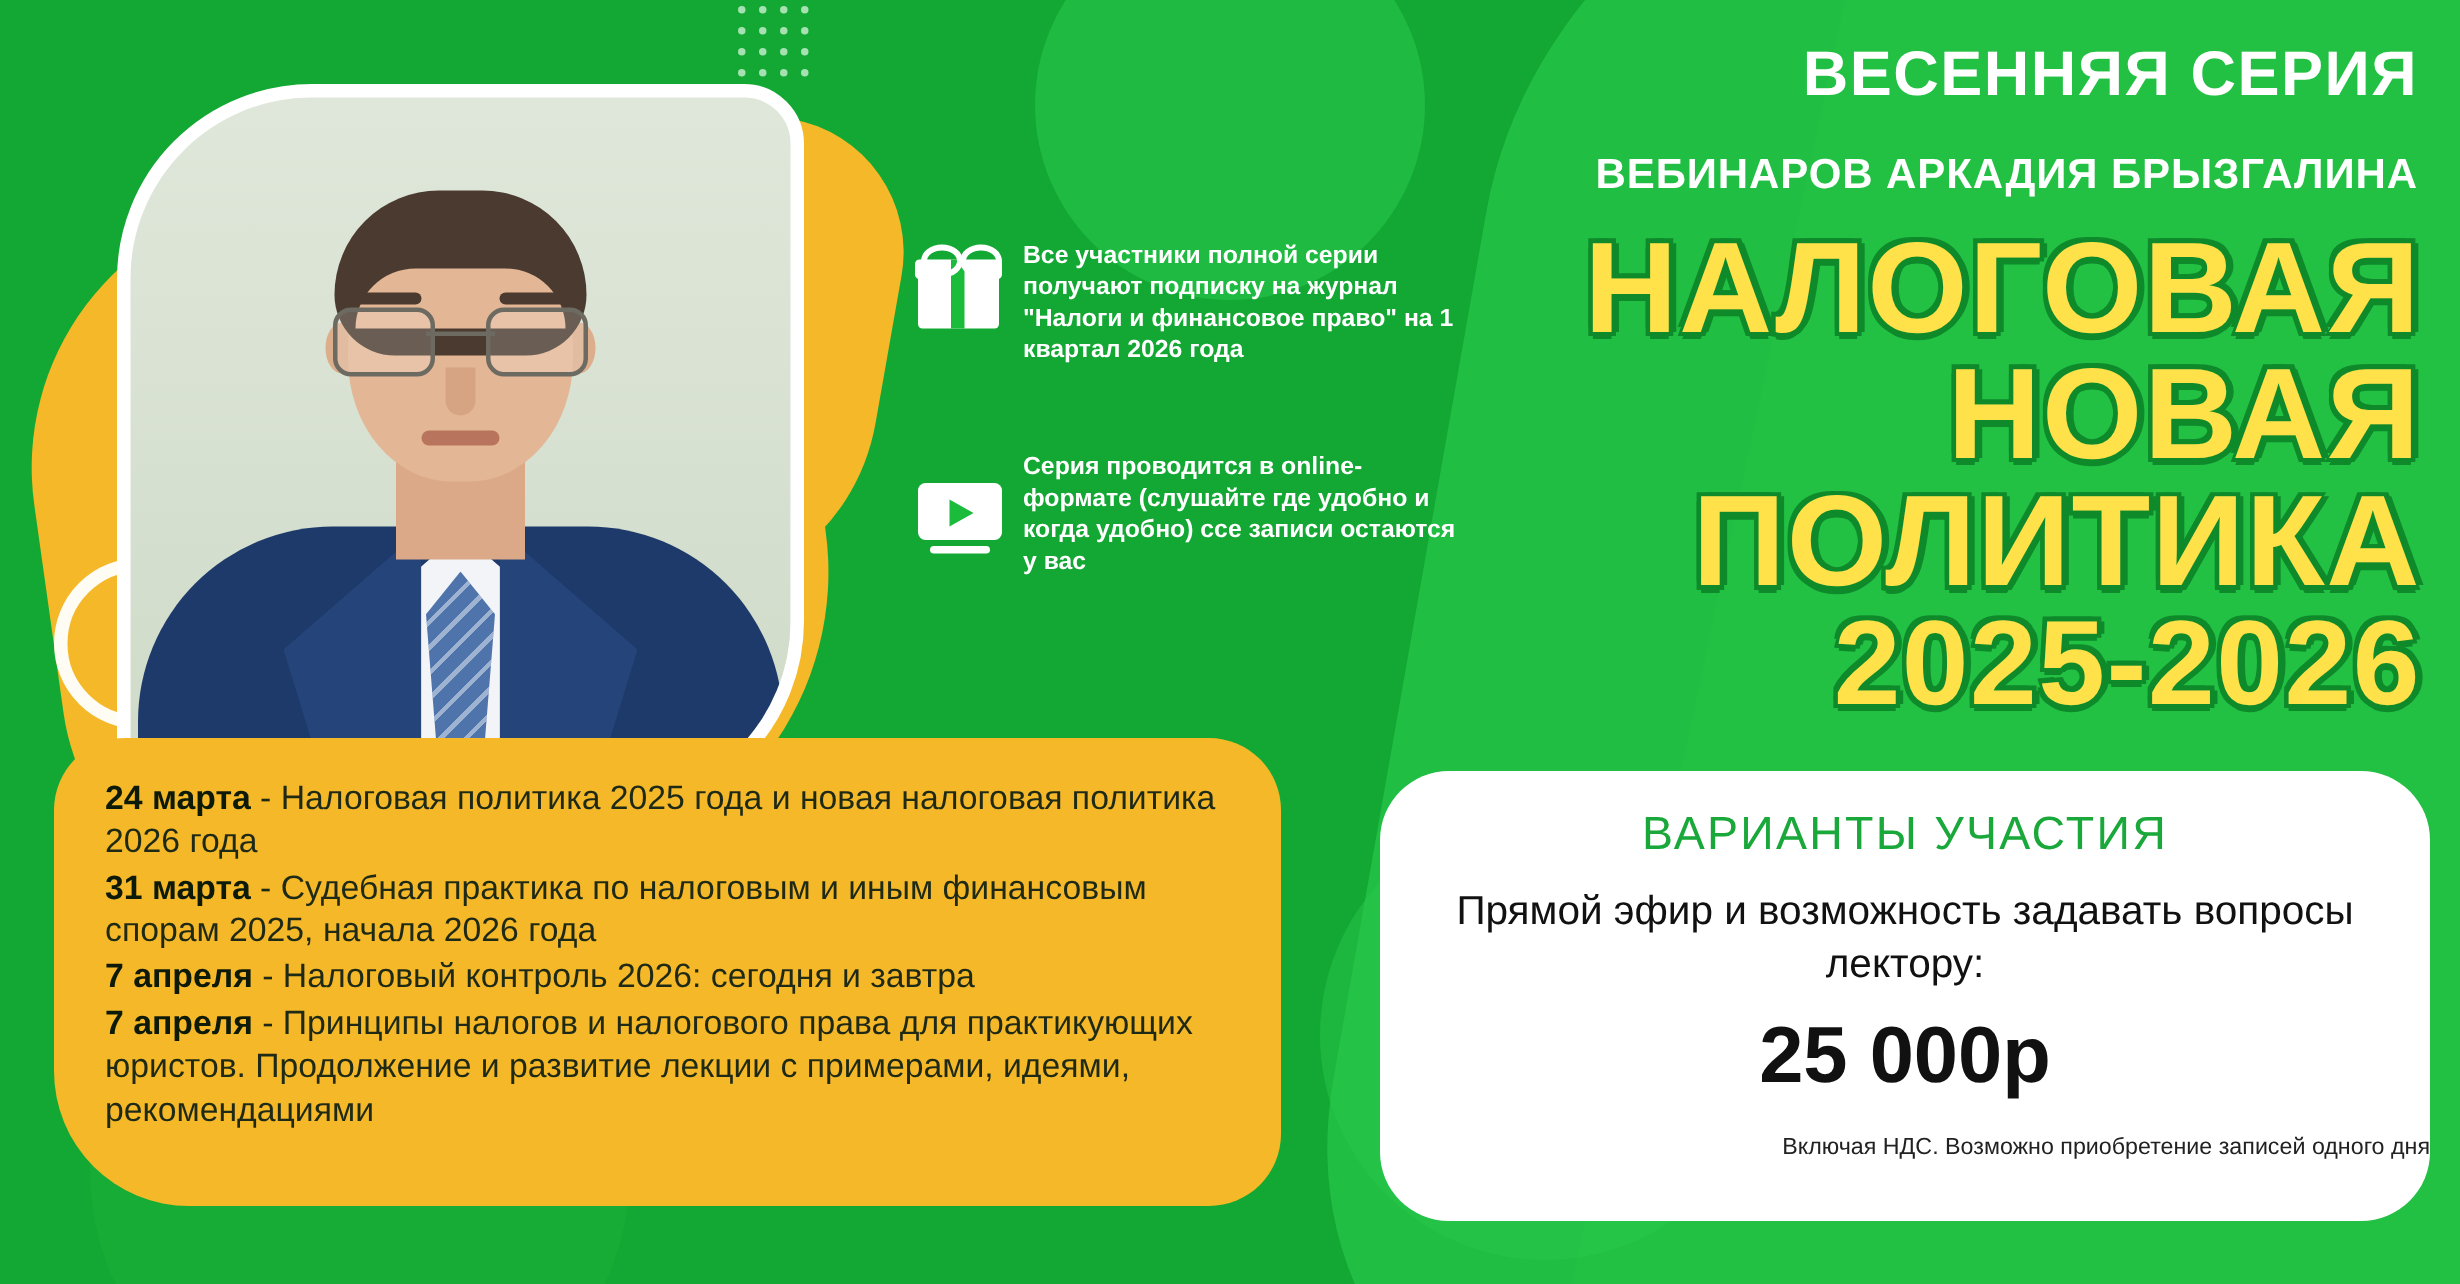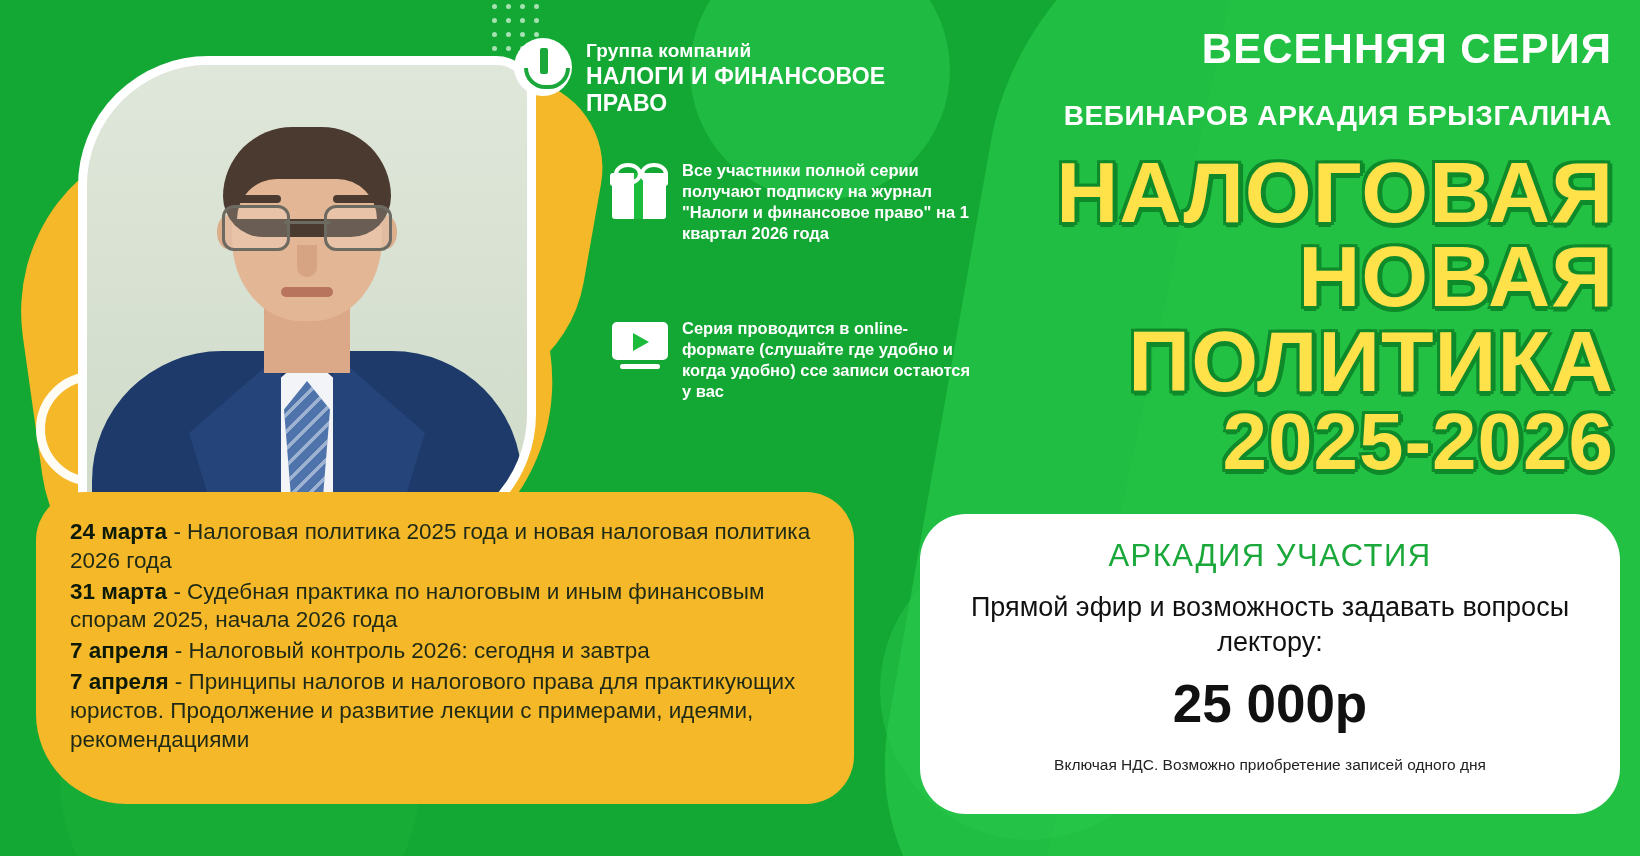--- a/index.html
+++ b/index.html
@@ -90,21 +90,21 @@
   .logo{position:absolute;left:514px;top:38px;width:400px;height:64px;}
   .logo-mark{position:absolute;left:0;top:0;width:58px;height:58px;border-radius:50%;background:#ffffff;}
   .logo-mark .bar{position:absolute;left:26px;top:10px;width:8px;height:26px;background:#1aa83a;border-radius:2px;}
   .logo-mark .dish{position:absolute;left:10px;top:30px;width:38px;height:17px;border:4px solid #1aa83a;border-top:none;border-radius:0 0 22px 22px;}
   .logo-t1{position:absolute;left:72px;top:2px;color:#ffffff;font-size:19px;font-weight:bold;letter-spacing:.2px;}
   .logo-t2{position:absolute;left:72px;top:25px;color:#ffffff;font-size:23px;font-weight:bold;letter-spacing:.2px;}
 
   
   .feat{position:absolute;color:#ffffff;font-size:16.5px;font-weight:bold;line-height:1.27;}
   .feat1{left:682px;top:160px;width:300px;}
-  .feat2{left:682px;top:318px;width:290px;}
+  .feat2{left:682px;top:301px;width:290px;}
 
   .gift-icon{position:absolute;left:610px;top:165px;width:58px;height:54px;}
   .gift-icon .box{position:absolute;left:2px;top:18px;width:54px;height:36px;background:#ffffff;border-radius:3px;}
   .gift-icon .lid{position:absolute;left:0;top:8px;width:58px;height:13px;background:#ffffff;border-radius:3px;}
   .gift-icon .rib{position:absolute;left:24px;top:8px;width:9px;height:46px;background:#1bbb3c;}
   .gift-icon .bowl,.gift-icon .bowr{position:absolute;top:-2px;width:20px;height:14px;border:4px solid #ffffff;border-radius:50%;}
   .gift-icon .bowl{left:4px;}
   .gift-icon .bowr{left:30px;}
 
   .play-icon{position:absolute;left:612px;top:322px;width:56px;height:50px;}
@@ -142,21 +142,21 @@
 
   
   .price{
     position:absolute;left:920px;top:514px;width:700px;height:300px;
     background:#ffffff;border-radius:46px;text-align:center;
     box-sizing:border-box;padding-top:24px;
   }
   .price-title{color:#1aa83a;font-size:31px;letter-spacing:1.5px;}
   .price-desc{color:#111111;font-size:27px;line-height:1.28;margin-top:16px;}
   .price-amount{color:#111111;font-size:53px;font-weight:bold;margin-top:14px;}
-  .price-note{color:#222222;font-size:15.5px;margin-top:22px;}
+  .price-note{color:#222222;font-size:15.5px;margin-top:22px;text-align:right;}
 </style>
 </head>
 <body>
 
 <div class="stage">
 
   <div class="bg-base"></div>
   <div class="bg-diag"></div>
   <div class="bg-right-soft"></div>
   <div class="bg-circle-1"></div>
@@ -202,28 +202,20 @@
     <div class="p-brow-r"></div>
     <div class="p-glass">
       <span class="l"></span>
         <span class="r"></span>
         <i></i>
     </div>
     <div class="p-nose"></div>
     <div class="p-mouth"></div>
   </div>
 
-  <div class="logo">
-    <div class="logo-mark">
-      <div class="bar"></div>
-        <div class="dish"></div>
-    </div>
-    <div class="logo-t1">Группа компаний</div>
-    <div class="logo-t2">НАЛОГИ И ФИНАНСОВОЕ ПРАВО</div>
-  </div>
 
   <div class="gift-icon">
     <div class="lid"></div>
       <div class="box"></div>
       <div class="rib"></div>
     <div class="bowl"></div>
       <div class="bowr"></div>
   </div>
   <div class="feat feat1">Все участники полной серии получают подписку на журнал "Налоги и финансовое право" на 1 квартал 2026 года</div>
 
@@ -252,19 +244,19 @@
     </p>
     <p>
       <b>7 апреля</b><span> - Налоговый контроль 2026: сегодня и завтра</span>
     </p>
     <p>
       <b>7 апреля</b><span> - Принципы налогов и налогового права для практикующих юристов. Продолжение и развитие лекции с примерами, идеями, рекомендациями</span>
     </p>
   </div>
 
   <div class="price">
-    <div class="price-title">АРКАДИЯ УЧАСТИЯ</div>
+    <div class="price-title">ВАРИАНТЫ УЧАСТИЯ</div>
     <div class="price-desc">Прямой эфир и возможность задавать вопросы лектору:</div>
     <div class="price-amount">25 000р</div>
     <div class="price-note">Включая НДС. Возможно приобретение записей одного дня</div>
   </div>
 
 </div>
 
 </body></html>

